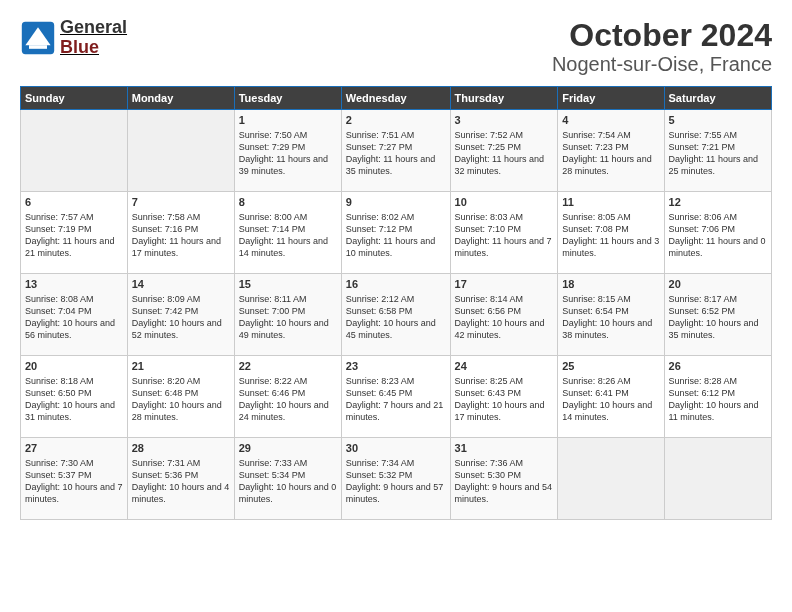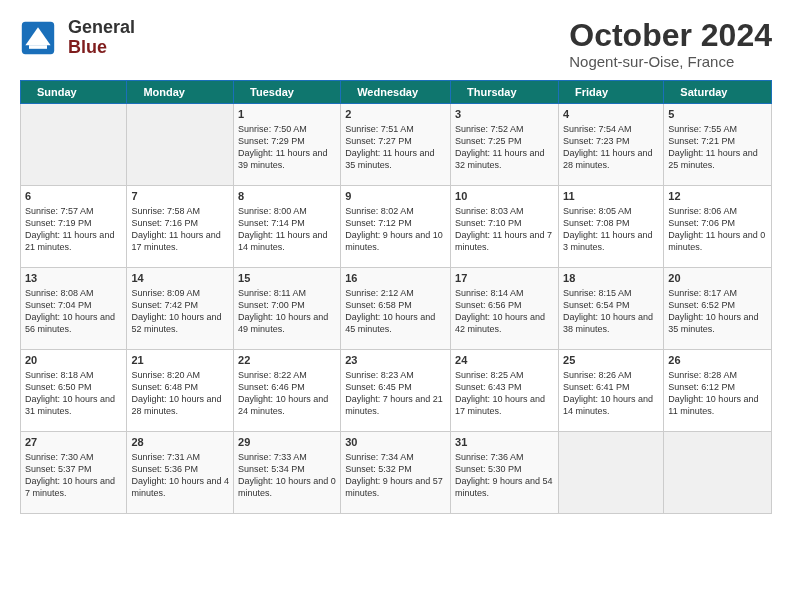--- a/index.html
+++ b/index.html
@@ -17,57 +17,58 @@
     }
     .header {
       display: flex;
       justify-content: space-between;
       align-items: flex-start;
       margin-bottom: 10px;
     }
     .logo {
       display: flex;
       align-items: center;
-      gap: 12px;
+      gap: 4px;
+      text-decoration: underline;
     }
     .logo-text {
       font-size: 18px;
       font-weight: bold;
       color: #333;
       line-height: 1.1;
     }
     .logo-blue { color: #7f1d1d; }
     .logo-icon {
       width: 36px;
       height: 36px;
     }
     .title-block {
-      text-align: left;
+      text-align: right;
     }
     .month-title {
       font-size: 32px;
       font-weight: bold;
       color: #333;
       line-height: 1.1;
     }
     .subtitle {
-      font-size: 15px;
+      font-size: 20px;
       color: #555;
     }
     table {
       width: 100%;
       border-collapse: collapse;
       font-size: 9.5px;
     }
     thead th {
-      background: #0f766e;
+      background: #404040;
       color: #fff;
       font-size: 11px;
       font-weight: bold;
-      padding: 5px 16px;
+      padding: 5px 4px;
       text-align: left;
       border: 1px solid #1a6fba;
     }
     tbody td {
       border: 1px solid #ccc;
       vertical-align: top;
       padding: 3px 4px;
       height: 82px;
       width: 113px;
       color: #333;
@@ -173,21 +174,21 @@
           <td>
             <span class="day-num">8</span>
             <div>Sunrise: 8:00 AM</div>
             <div>Sunset: 7:14 PM</div>
             <div>Daylight: 11 hours and 14 minutes.</div>
           </td>
           <td>
             <span class="day-num">9</span>
             <div>Sunrise: 8:02 AM</div>
             <div>Sunset: 7:12 PM</div>
-            <div>Daylight: 9 hours and 10 minutes.</div>
+            <div>Daylight: 11 hours and 10 minutes.</div>
           </td>
           <td>
             <span class="day-num">10</span>
             <div>Sunrise: 8:03 AM</div>
             <div>Sunset: 7:10 PM</div>
             <div>Daylight: 11 hours and 7 minutes.</div>
           </td>
           <td>
             <span class="day-num">11</span>
             <div>Sunrise: 8:05 AM</div>

